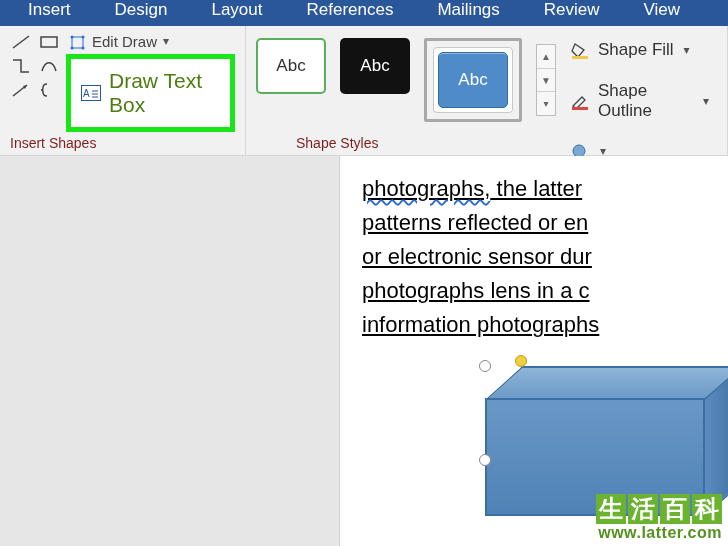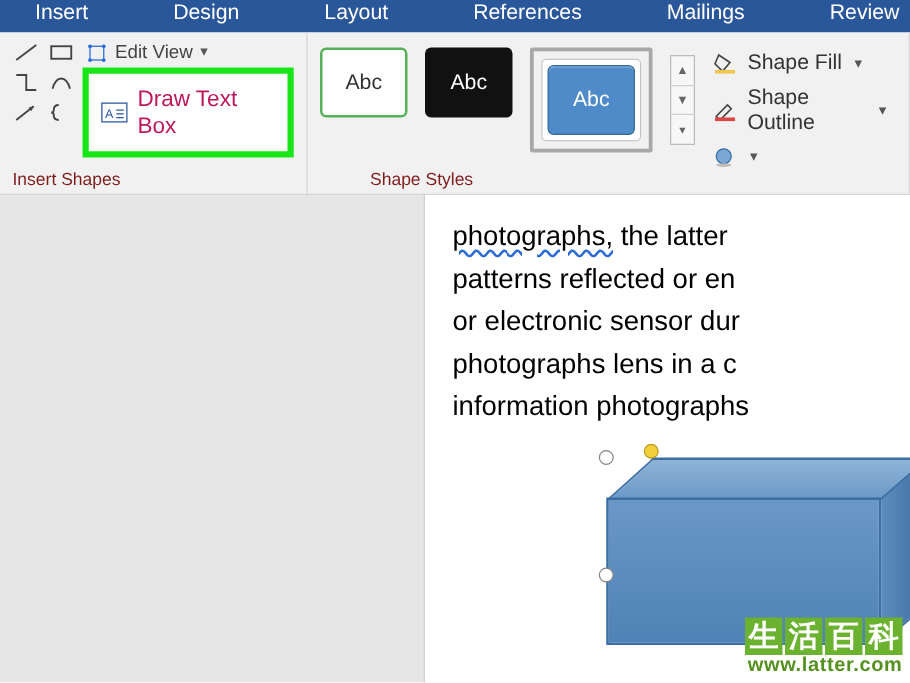--- a/index.html
+++ b/index.html
@@ -1,60 +1,60 @@
 <!DOCTYPE html>
 <html><head>
 <meta charset="utf-8">
 <style>
   * { box-sizing: border-box; margin: 0; padding: 0; }
   body { font-family: "Segoe UI", Tahoma, sans-serif; width: 728px; height: 546px; overflow: hidden; background: #fff; position: relative; }
 
   
-  .tabstrip { background: #2a569a; height: 26px; display: flex; align-items: flex-end; padding-left: 20px; gap: 52px; }
+  .tabstrip { background: #2a569a; height: 26px; display: flex; align-items: flex-end; padding-left: 20px; gap: 28px; }
   .tab { color: #fff; font-size: 17px; padding: 2px 8px; position: relative; top: -4px; }
 
   
   .ribbon { background: #f1f1f1; border-bottom: 1px solid #d6d6d6; height: 130px; display: flex; }
   .group { border-right: 1px solid #d6d6d6; padding: 6px 10px 0 10px; height: 100%; position: relative; }
   .group-label { position: absolute; bottom: 4px; left: 10px; color: #7f1d1d; font-size: 14px; }
 
   
   .insert-shapes { width: 246px; }
   .shape-icons { display: flex; gap: 6px; }
   .shape-col { display: flex; flex-direction: column; gap: 4px; }
   .shape-glyph { width: 22px; height: 20px; display: flex; align-items: center; justify-content: center; color: #3b3b3b; }
   .shape-right { flex: 1; }
   .edit-shape-row { display: flex; align-items: center; gap: 4px; color: #444; font-size: 15px; margin-bottom: 6px; margin-left: 4px;}
   .edit-shape-icon { width:18px; height:18px; }
   .highlight-box { border: 5px solid #19e619; background: #fff; padding: 10px 10px; display: inline-flex; align-items: center; gap: 8px; margin-top: -2px; }
   .tb-icon { width: 22px; height: 16px; border: 1.5px solid #2a569a; display: inline-flex; align-items: center; justify-content: center; }
-  .draw-tb-label { color: #be185d; font-size: 18px; }
+  .draw-tb-label { color: #4d7c0f; font-size: 21px; }
 
   
   .shape-styles-group { flex: 1; display:flex; }
   .style-gallery { display: flex; align-items: flex-start; gap: 14px; padding-top: 6px; justify-content: center; }
   .style-swatch { width: 70px; height: 56px; border-radius: 5px; display:flex; align-items:center; justify-content:center; font-size: 17px; }
   .sw1 { background: #fff; border: 2px solid #58b158; color:#333; }
   .sw2 { background: #111; color: #fff; }
   .sw3wrap { border: 3px solid #a8a8a8; border-radius: 2px; padding: 6px; background:#f1f1f1; }
   .sw3wrap-inner { background:#fff; border:1px solid #c7c7c7; border-radius:4px; padding:4px;}
   .sw3 { background: #4f8bc9; color: #fff; border: 1px solid #356a9d; box-shadow: inset 0 1px 0 rgba(255,255,255,.4);}
   .gallery-scroll { width: 20px; height: 72px; border:1px solid #bcbcbc; background:#f7f7f7; display:flex; flex-direction:column; margin-top:6px;}
   .gallery-scroll div{flex:1; border-bottom:1px solid #d0d0d0; display:flex; align-items:center; justify-content:center; color:#666; font-size:10px;}
   .gallery-scroll div:last-child{border-bottom:none;}
 
-  .shape-menu { display:flex; flex-direction:column; gap:8px; padding: 8px 8px 0 14px; font-size: 17px; color:#333;}
+  .shape-menu { display:flex; flex-direction:column; gap:21px; padding: 8px 8px 0 14px; font-size: 17px; color:#333;}
   .shape-menu-item { display:flex; align-items:center; gap:8px; }
   .mi-icon { width:20px; height:18px; display:inline-flex; align-items:center; justify-content:center;}
   .caret { font-size: 12px; color:#555; margin-left:2px;}
 
   
   .docarea { display:flex; height: calc(546px - 26px - 130px); }
   .gutter { width: 340px; background:#e6e6e6; border-right: 1px solid #d0d0d0; }
-  .page { flex:1; background:#fff; padding: 16px 0 0 22px; color:#000; font-size: 22px; line-height: 1.55; position:relative;}
+  .page { flex:1; background:#fff; padding: 16px 0 0 22px; color:#000; font-size: 22px; line-height: 1.55; position:relative;text-decoration:underline;}
   .page p { margin:0; }
   .squiggle { text-decoration: underline wavy #2a6bd4; text-underline-offset: 3px; text-decoration-thickness: 2px;}
   
   
   .shape-area { position:absolute; left: 145px; top: 210px; }
   .cube { width: 260px; height: 150px; position:relative; }
   .cube-front { position:absolute; left:0; top:32px; width: 220px; height:118px; background: linear-gradient(#6a98c6,#4f82b6); border:2px solid #3b6ea2;}
   .cube-top { position:absolute; left:0; top:0; width:258px; height:34px; background: linear-gradient(#8fb4d8,#6a98c6); transform: skewX(-48deg); transform-origin: bottom left; border:2px solid #3b6ea2; border-bottom:none;}
   .cube-side { position:absolute; left:220px; top:32px; width:38px; height:118px; background: linear-gradient(90deg,#5c8cbf,#3f6e9e); transform: skewY(-41deg); transform-origin: top left; border:2px solid #3b6ea2; border-left:none;}
   .handle { width:12px; height:12px; border-radius:50%; border:1.5px solid #888; background:#fff; position:absolute;}
@@ -121,21 +121,21 @@
       </div>
       <div class="shape-right">
         <div class="edit-shape-row">
           <span class="edit-shape-icon"><svg width="18" height="18">
                 <rect x="2" y="5" width="11" height="11" stroke="#2a6bd4" fill="none"></rect>
                 <circle cx="2" cy="5" r="1.5" fill="#2a6bd4"></circle>
                 <circle cx="13" cy="5" r="1.5" fill="#2a6bd4"></circle>
                 <circle cx="2" cy="16" r="1.5" fill="#2a6bd4"></circle>
                 <circle cx="13" cy="16" r="1.5" fill="#2a6bd4"></circle>
               </svg></span>
-          <span>Edit View</span>
+          <span>Edit Draw</span>
           <span class="caret">▾</span>
         </div>
         <div class="highlight-box">
           <span class="tb-icon">
             <svg width="18" height="12">
                 <text x="1" y="10" font-size="10" fill="#2a569a" font-family="Arial">A</text>
                 <line x1="10" y1="4" x2="16" y2="4" stroke="#2a569a"></line>
                 <line x1="10" y1="7" x2="16" y2="7" stroke="#2a569a"></line>
                 <line x1="10" y1="10" x2="16" y2="10" stroke="#2a569a"></line>
               </svg>

